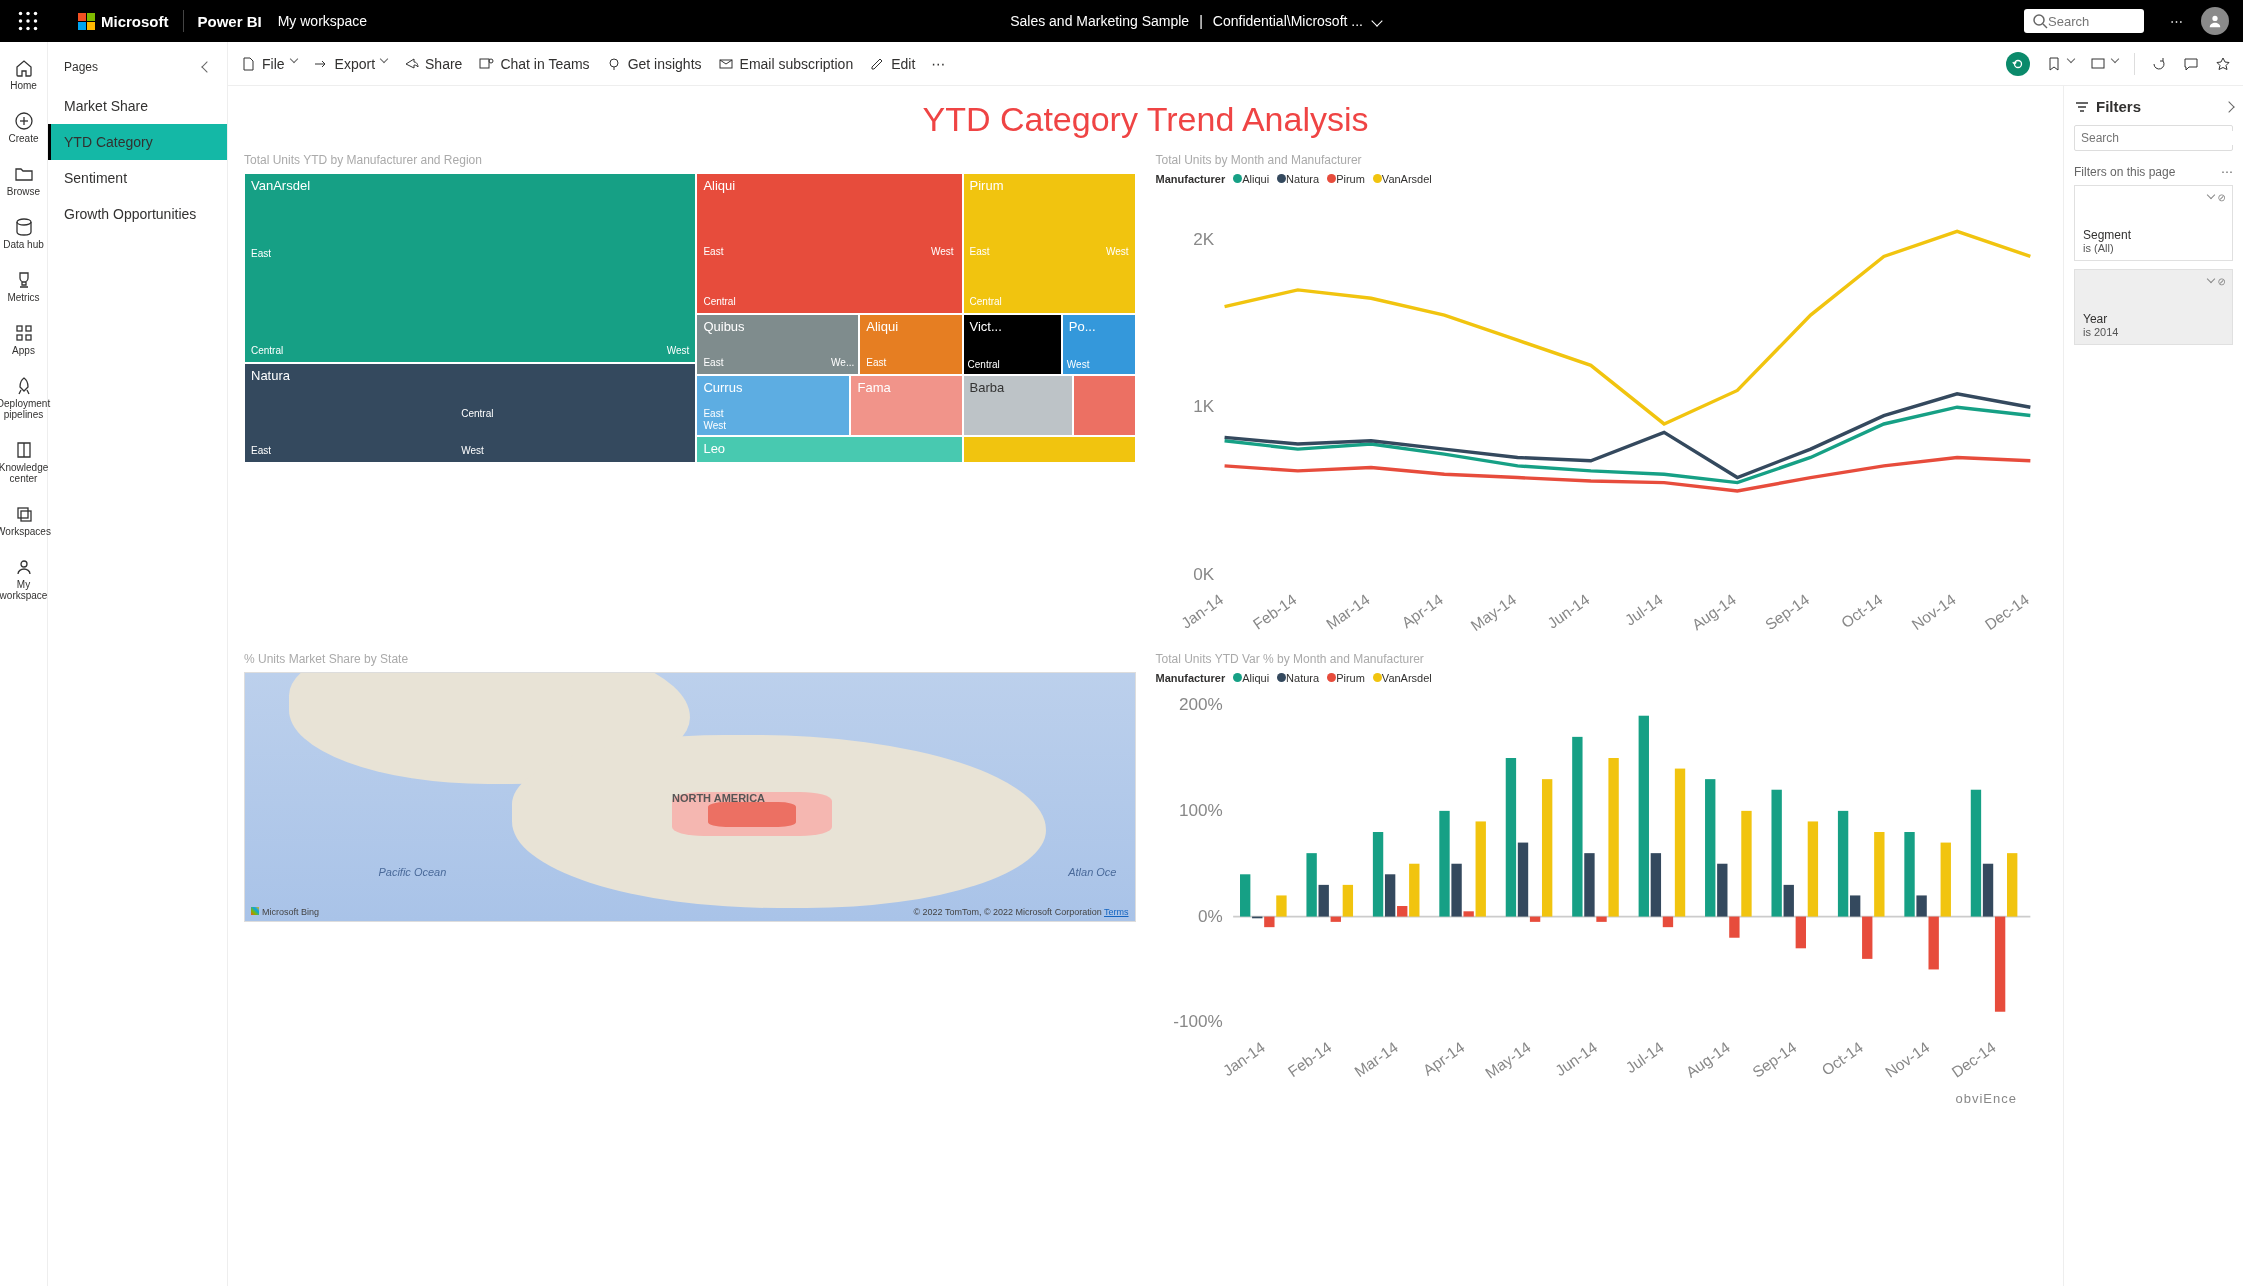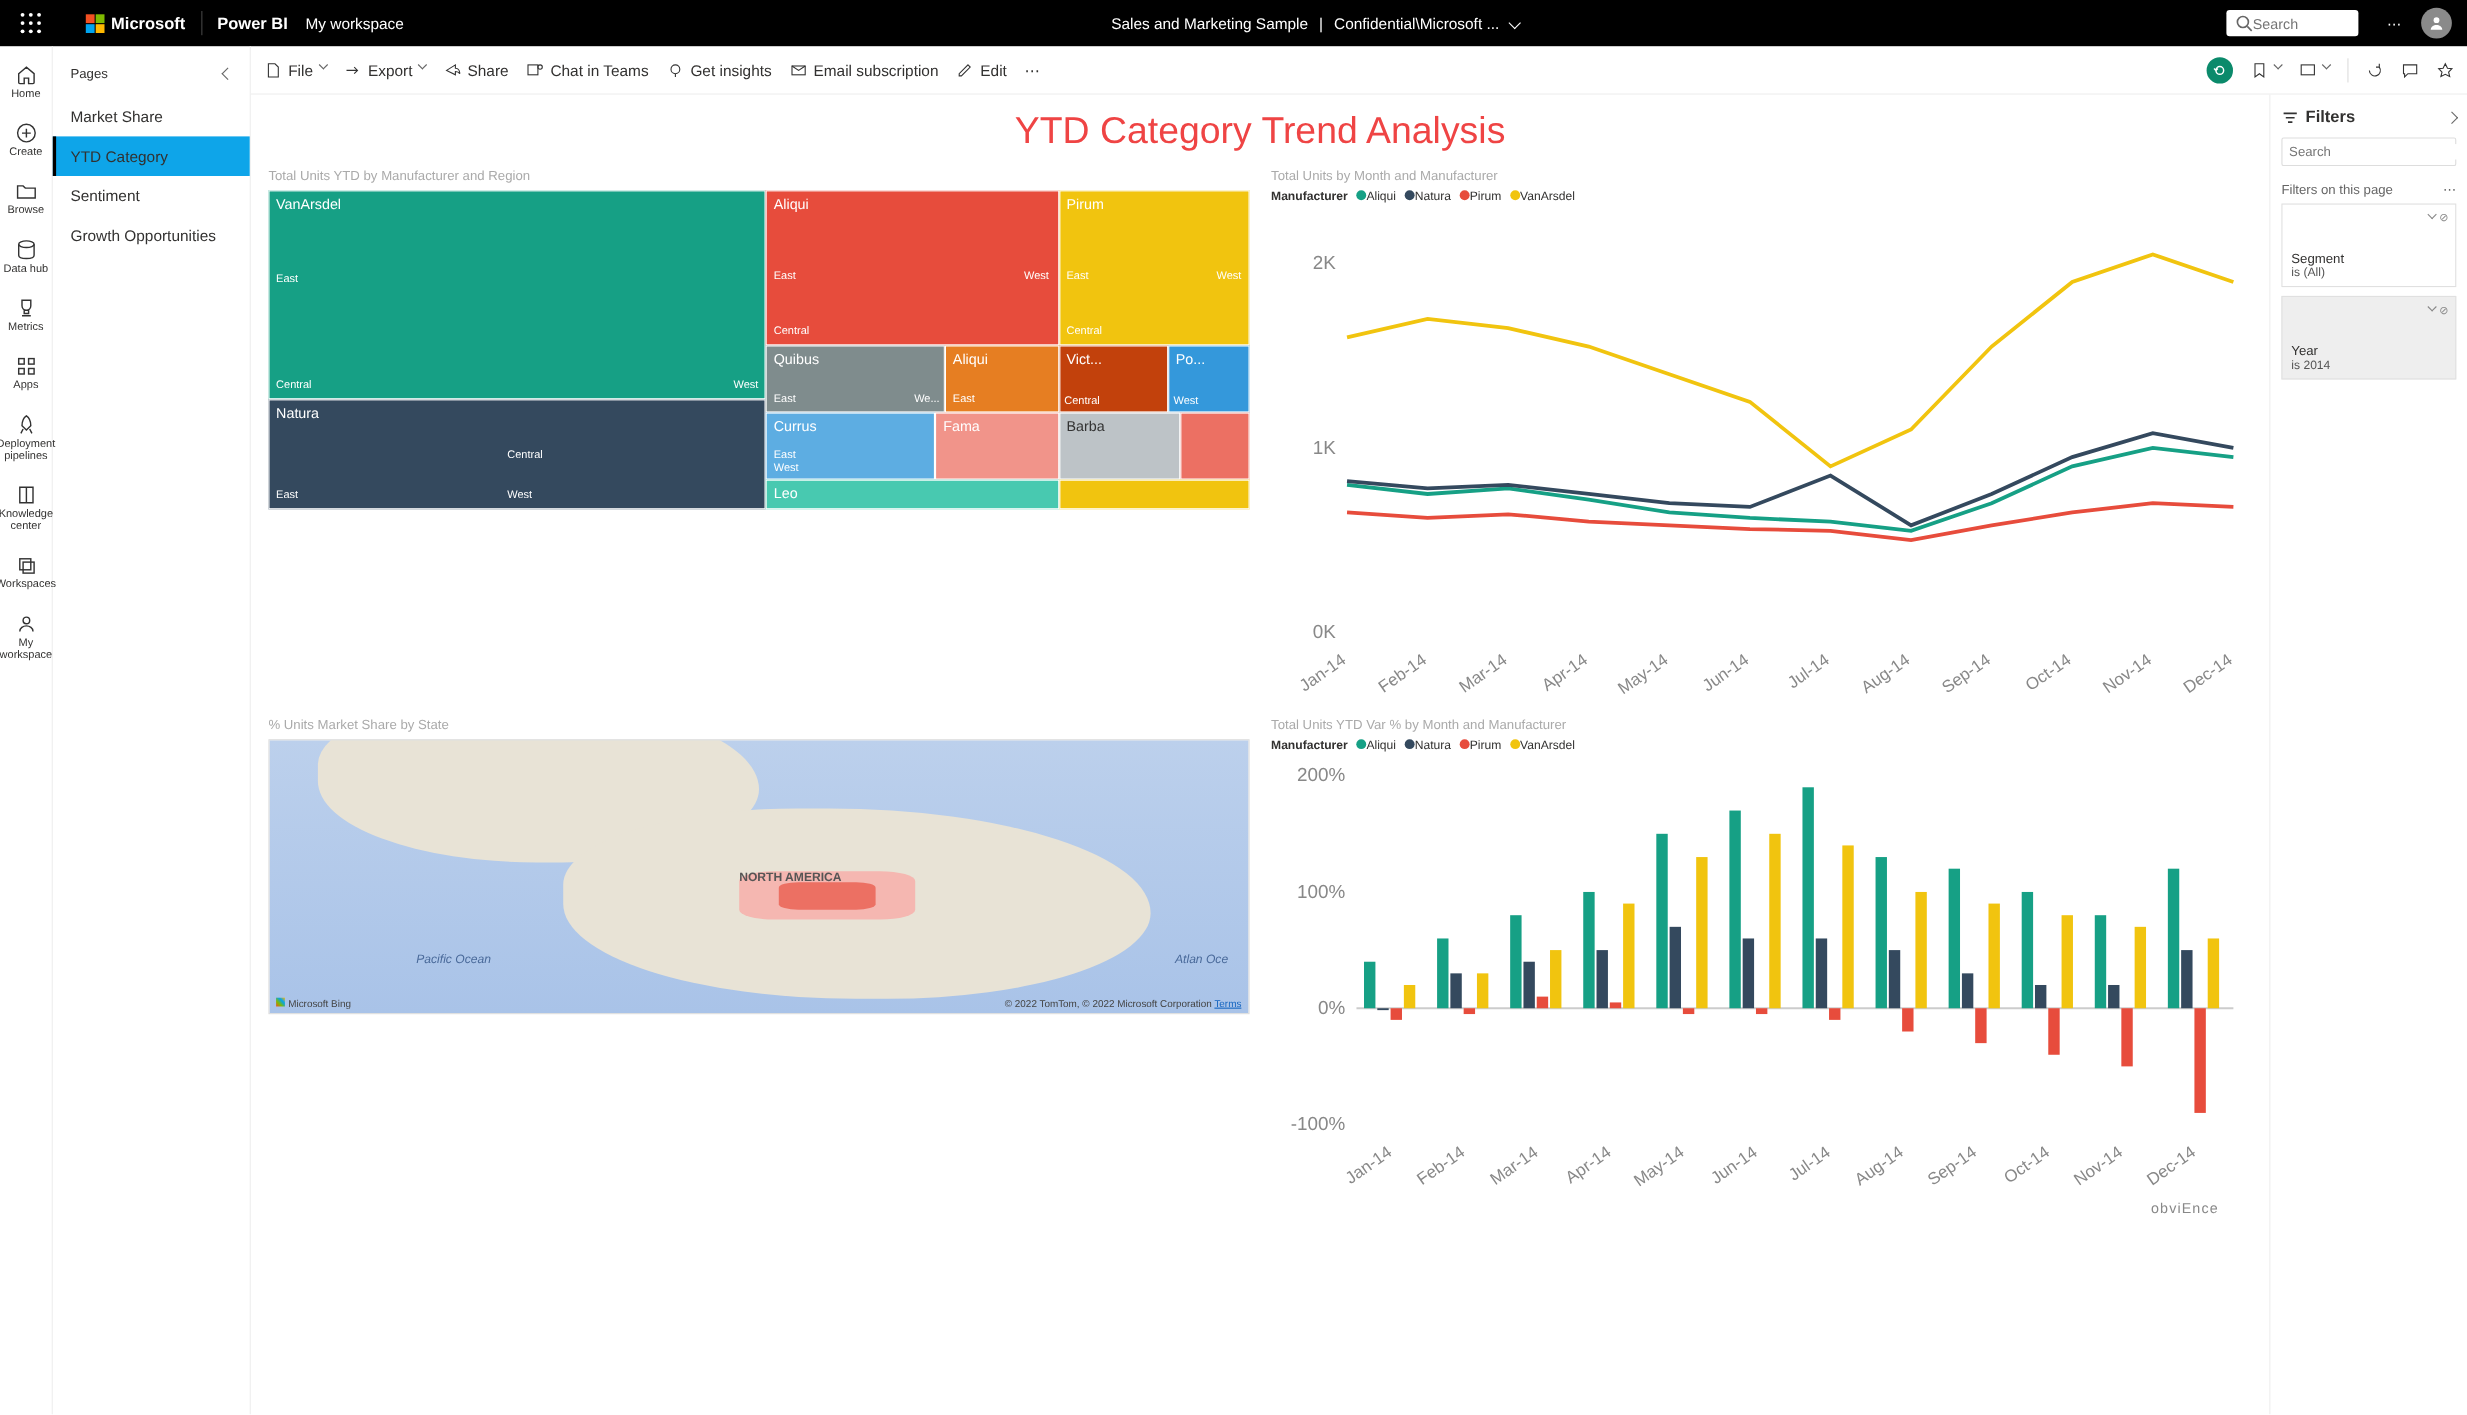--- a/index.html
+++ b/index.html
@@ -26,21 +26,21 @@
 
 .body { flex: 1; display: flex; min-height: 0; }
 .leftnav { width: 48px; border-right: 1px solid #eee; display: flex; flex-direction: column; align-items: center; padding-top: 10px; gap: 8px; }
 .leftnav .item { display: flex; flex-direction: column; align-items: center; gap: 2px; padding: 6px 2px; cursor: pointer; width: 100%; }
 .leftnav .item .lbl { font-size: 10px; text-align: center; line-height: 11px; }
 .leftnav svg, .leftnav .ico { width: 20px; height: 20px; }
 
 .pages { width: 180px; border-right: 1px solid #eee; padding: 18px 0; }
 .pages .hdr { display: flex; align-items: center; justify-content: space-between; padding: 0 16px 14px; font-size: 12px; }
 .pages .pitem { padding: 10px 16px; cursor: pointer; font-size: 14px; }
-.pages .pitem.active { background: #0ea5e9; border-left: 3px solid #000; padding-left: 13px; }
+.pages .pitem.active { background: #14b8a6; border-left: 3px solid #000; padding-left: 13px; }
 
 .main { flex: 1; display: flex; flex-direction: column; min-width: 0; }
 .toolbar { height: 44px; border-bottom: 1px solid #eee; display: flex; align-items: center; padding: 0 12px; gap: 16px; font-size: 14px; }
 .toolbar .btn { display: flex; gap: 6px; cursor: pointer; }
 .toolbar .spacer { flex: 1; }
 .toolbar .circ { width: 24px; height: 24px; border-radius: 50%; background: #0b8a6b; display: flex; align-items: center; justify-content: center; color:#fff; }
 .toolbar .vsep { width: 1px; height: 22px; background: #ddd; }
 
 .canvas { flex: 1; display: flex; min-height: 0; }
 .report { flex: 1; overflow: auto; position: relative; padding: 8px 16px; }
@@ -346,21 +346,21 @@
       <div class="tm-cell" style="flex:0.7;background:#f1948a"><span class="big">Fama</span></div>
     </div>
     <div class="tm-cell" style="flex:0.2;background:#48c9b0"><span class="big">Leo</span></div>
   </div>
   <div class="tm-col" style="flex:1.3">
     <div class="tm-cell" style="flex:1.5;background:#f1c40f"><span class="big">Pirum</span>
       <span class="sub" style="left:6px;bottom:40%">East</span><span class="sub" style="right:6px;bottom:40%">West</span>
       <span class="sub" style="left:6px;bottom:6px">Central</span>
     </div>
     <div style="flex:0.7;display:flex">
-      <div class="tm-cell" style="flex:1;background:#c2410c;color:#fff"><span class="big">Vict...</span><span class="sub" style="left:4px;bottom:4px">Central</span></div>
+      <div class="tm-cell" style="flex:1;background:#000000;color:#fff"><span class="big">Vict...</span><span class="sub" style="left:4px;bottom:4px">Central</span></div>
       <div class="tm-cell" style="flex:0.7;background:#3498db"><span class="big">Po...</span><span class="sub" style="left:4px;bottom:4px">West</span></div>
     </div>
     <div style="flex:0.7;display:flex">
       <div class="tm-cell" style="flex:1;background:#bdc3c7;color:#333"><span class="big">Barba</span></div>
       <div class="tm-cell" style="flex:0.5;background:#ec7063"></div>
     </div>
     <div class="tm-cell" style="flex:0.2;background:#f1c40f"></div>
   </div>
                 </div>
             </div>

